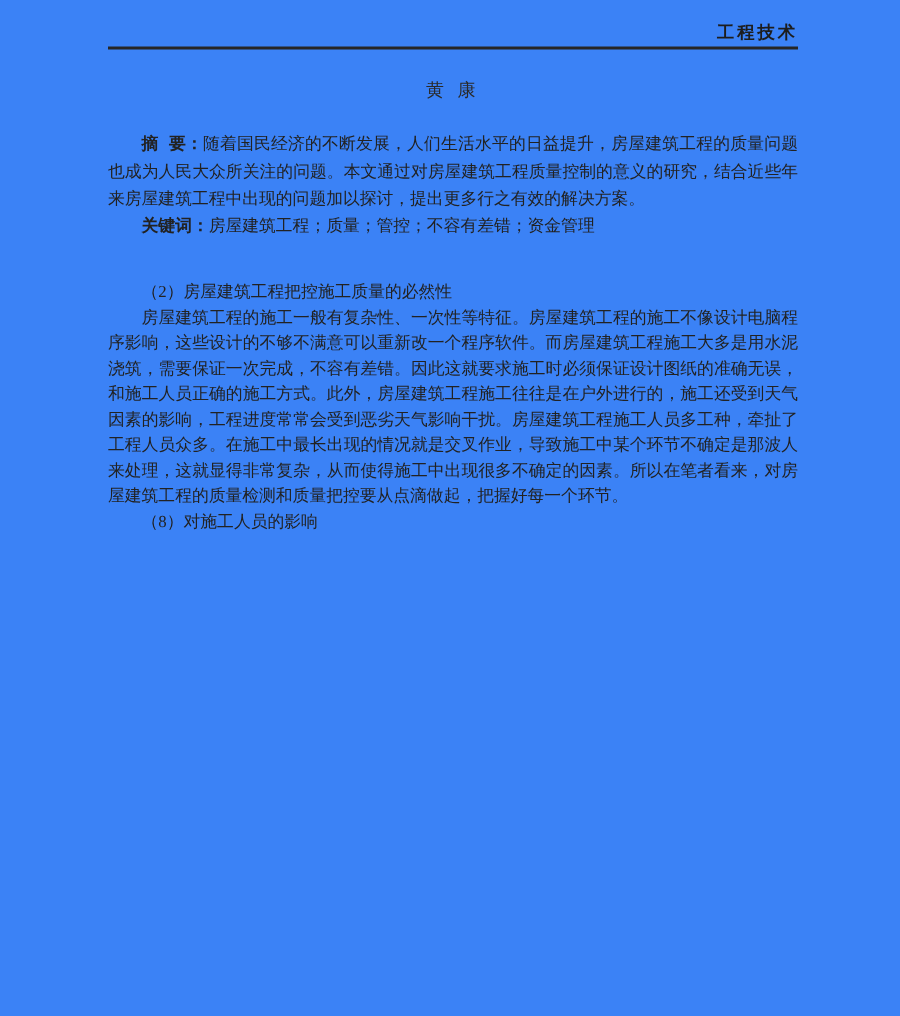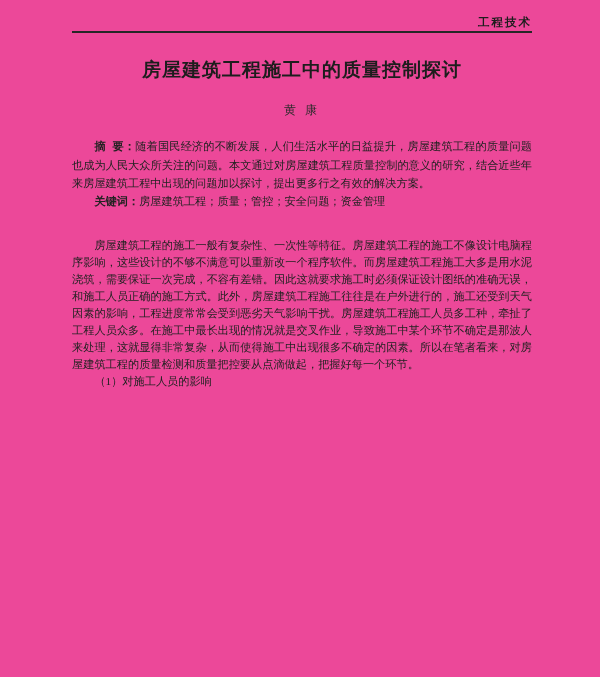--- a/index.html
+++ b/index.html
@@ -1,20 +1,20 @@
 <!DOCTYPE html>
 <html><head>
 <meta charset="utf-8">
 <style>
   * { margin: 0; padding: 0; box-sizing: border-box; }
   html, body { width: 600px; height: 677px; }
   body { background: #efeeea; font-family: "Liberation Serif", "DejaVu Serif", serif; }
   .page {
     width: 600px; height: 677px;
-    background: #ec4899;
+    background: #3b82f6;
     color: #1d1d1d;
     padding: 12px 68px 0 72px;
     overflow: hidden;
     position: relative;
   }
   .header-row { text-align: right; height: 15px; }
   .journal {
     font-weight: bold;
     font-size: 11.5px;
     letter-spacing: 2px;
@@ -60,27 +60,27 @@
 </head>
 <body>
 
 <div class="page">
 
   <div class="header-row">
     <span class="journal">工程技术</span>
   </div>
   <hr class="header-rule">
 
-  <h1 class="title">房屋建筑工程施工中的质量控制探讨</h1>
 
   <div class="author">黄  康</div>
 
   <div class="front">
     <p class="line"><span class="b">摘  要：</span><span>随着国民经济的不断发展，人们生活水平的日益提升，房屋建筑工程的质量问题也成为人民大众所关注的问题。本文通过对房屋建筑工程质量控制的意义的研究，结合近些年来房屋建筑工程中出现的问题加以探讨，提出更多行之有效的解决方案。</span></p>
-    <p class="line"><span class="b">关键词：</span><span>房屋建筑工程；质量；管控；安全问题；资金管理</span></p>
+    <p class="line"><span class="b">关键词：</span><span>房屋建筑工程；质量；管控；不容有差错；资金管理</span></p>
   </div>
 
   <div class="body-text">
+    <p>（2）房屋建筑工程把控施工质量的必然性</p>
     <p>房屋建筑工程的施工一般有复杂性、一次性等特征。房屋建筑工程的施工不像设计电脑程序影响，这些设计的不够不满意可以重新改一个程序软件。而房屋建筑工程施工大多是用水泥浇筑，需要保证一次完成，不容有差错。因此这就要求施工时必须保证设计图纸的准确无误，和施工人员正确的施工方式。此外，房屋建筑工程施工往往是在户外进行的，施工还受到天气因素的影响，工程进度常常会受到恶劣天气影响干扰。房屋建筑工程施工人员多工种，牵扯了工程人员众多。在施工中最长出现的情况就是交叉作业，导致施工中某个环节不确定是那波人来处理，这就显得非常复杂，从而使得施工中出现很多不确定的因素。所以在笔者看来，对房屋建筑工程的质量检测和质量把控要从点滴做起，把握好每一个环节。</p>
-    <p>（1）对施工人员的影响</p>
+    <p>（8）对施工人员的影响</p>
   </div>
 
 </div>
 
 </body></html>

